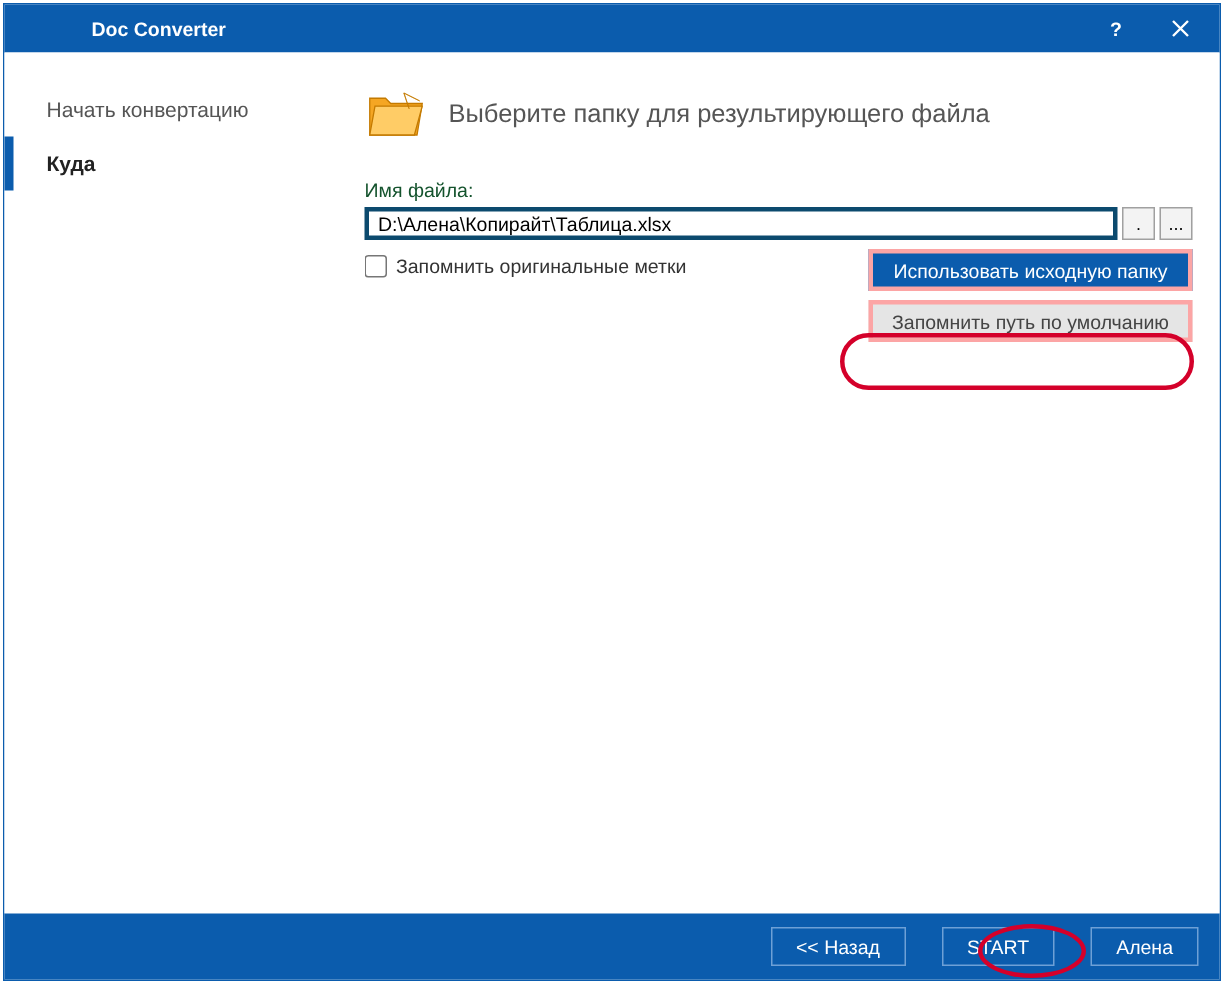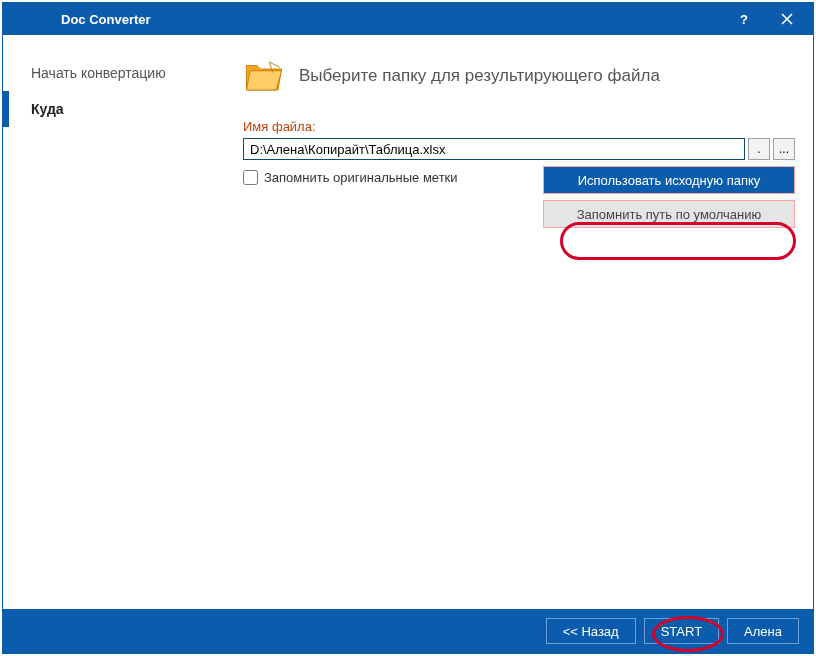--- a/index.html
+++ b/index.html
@@ -8,32 +8,32 @@
   .titlebar { background: #0b5cad; color: #fff; height: 32px; display: flex; align-items: center; padding: 0 4px 0 10px; }
   .titlebar .title { flex: 1; font-size: 13px; font-weight: 600; padding-left: 48px; }
   .titlebar .tb-btn { width: 44px; height: 30px; display: flex; align-items: center; justify-content: center; cursor: pointer; }
   .body { flex: 1; display: flex; background: #fff; }
   .sidebar { width: 230px; padding: 20px 0 0 0; }
   .side-item { padding: 10px 0 10px 28px; font-size: 14px; color: #555; cursor: pointer; }
   .side-item.active { font-weight: 700; color: #222; border-left: 6px solid #0b5cad; padding-left: 22px; }
   .main { flex: 1; padding: 20px 18px 0 10px; }
   .header { display: flex; align-items: center; gap: 14px; margin-bottom: 22px; }
   .header h1 { font-size: 17px; font-weight: 400; color: #555; }
-  .field-label { font-size: 13px; color: #c2410c; margin-bottom: 4px; }
+  .field-label { font-size: 13px; color: #14532d; margin-bottom: 4px; }
   .path-row { display: flex; gap: 3px; margin-bottom: 10px; }
-  .path-input { flex: 1; height: 22px; border: 1px solid #0c4a6e; font-size: 13px; padding: 0 6px; }
+  .path-input { flex: 1; height: 22px; border: 3px solid #0c4a6e; font-size: 13px; padding: 0 6px; }
   .small-btn { width: 22px; height: 22px; border: 1px solid #a0a0a0; background: #f3f3f3; font-size: 12px; cursor: pointer; }
   .check-row { display: flex; align-items: center; gap: 6px; font-size: 13px; color: #333; }
   .check-row input { width: 15px; height: 15px; }
   .right-btns { display: flex; flex-direction: column; align-items: flex-end; gap: 6px; margin-top: -4px; }
-  .right-btns button { width: 252px; height: 28px; font-size: 13px; border: 1px solid #fca5a5; cursor: pointer; }
+  .right-btns button { width: 216px; height: 28px; font-size: 13px; border: 3px solid #fca5a5; cursor: pointer; }
   .btn-blue { background: #0b5cad; color: #fff; border: 1px solid #063b70; }
   .btn-grey { background: #e5e5e5; color: #444; }
   .footer { height: 44px; background: #0b5cad; display: flex; align-items: center; justify-content: flex-end; padding: 0 14px; gap: 8px; }
-  .footer button { height: 26px; padding: 0 16px; background: transparent; border: 1px solid #6ea0d6; color: #fff; font-size: 13px; cursor: pointer; }
+  .footer button { height: 26px; padding: 0 16px; background: transparent; border: 1px solid #6ea0d6; color: #fff; font-size: 13px; cursor: pointer; margin-left: 16px; }
   .footer .start-btn { font-weight: 400; }
   .highlight-oval { position: absolute; border: 3px solid #d4002a; border-radius: 50%; pointer-events: none; }
   .hl1 { top: 222px; left: 560px; width: 236px; height: 38px; border-radius: 20px; }
   .hl2 { top: 616px; left: 652px; width: 72px; height: 36px; }
   .check-and-btns { display: flex; justify-content: space-between; align-items: flex-start; }
   .folder-svg { width: 42px; height: 42px; flex-shrink: 0; }
 </style>
 </head>
 <body>
 

